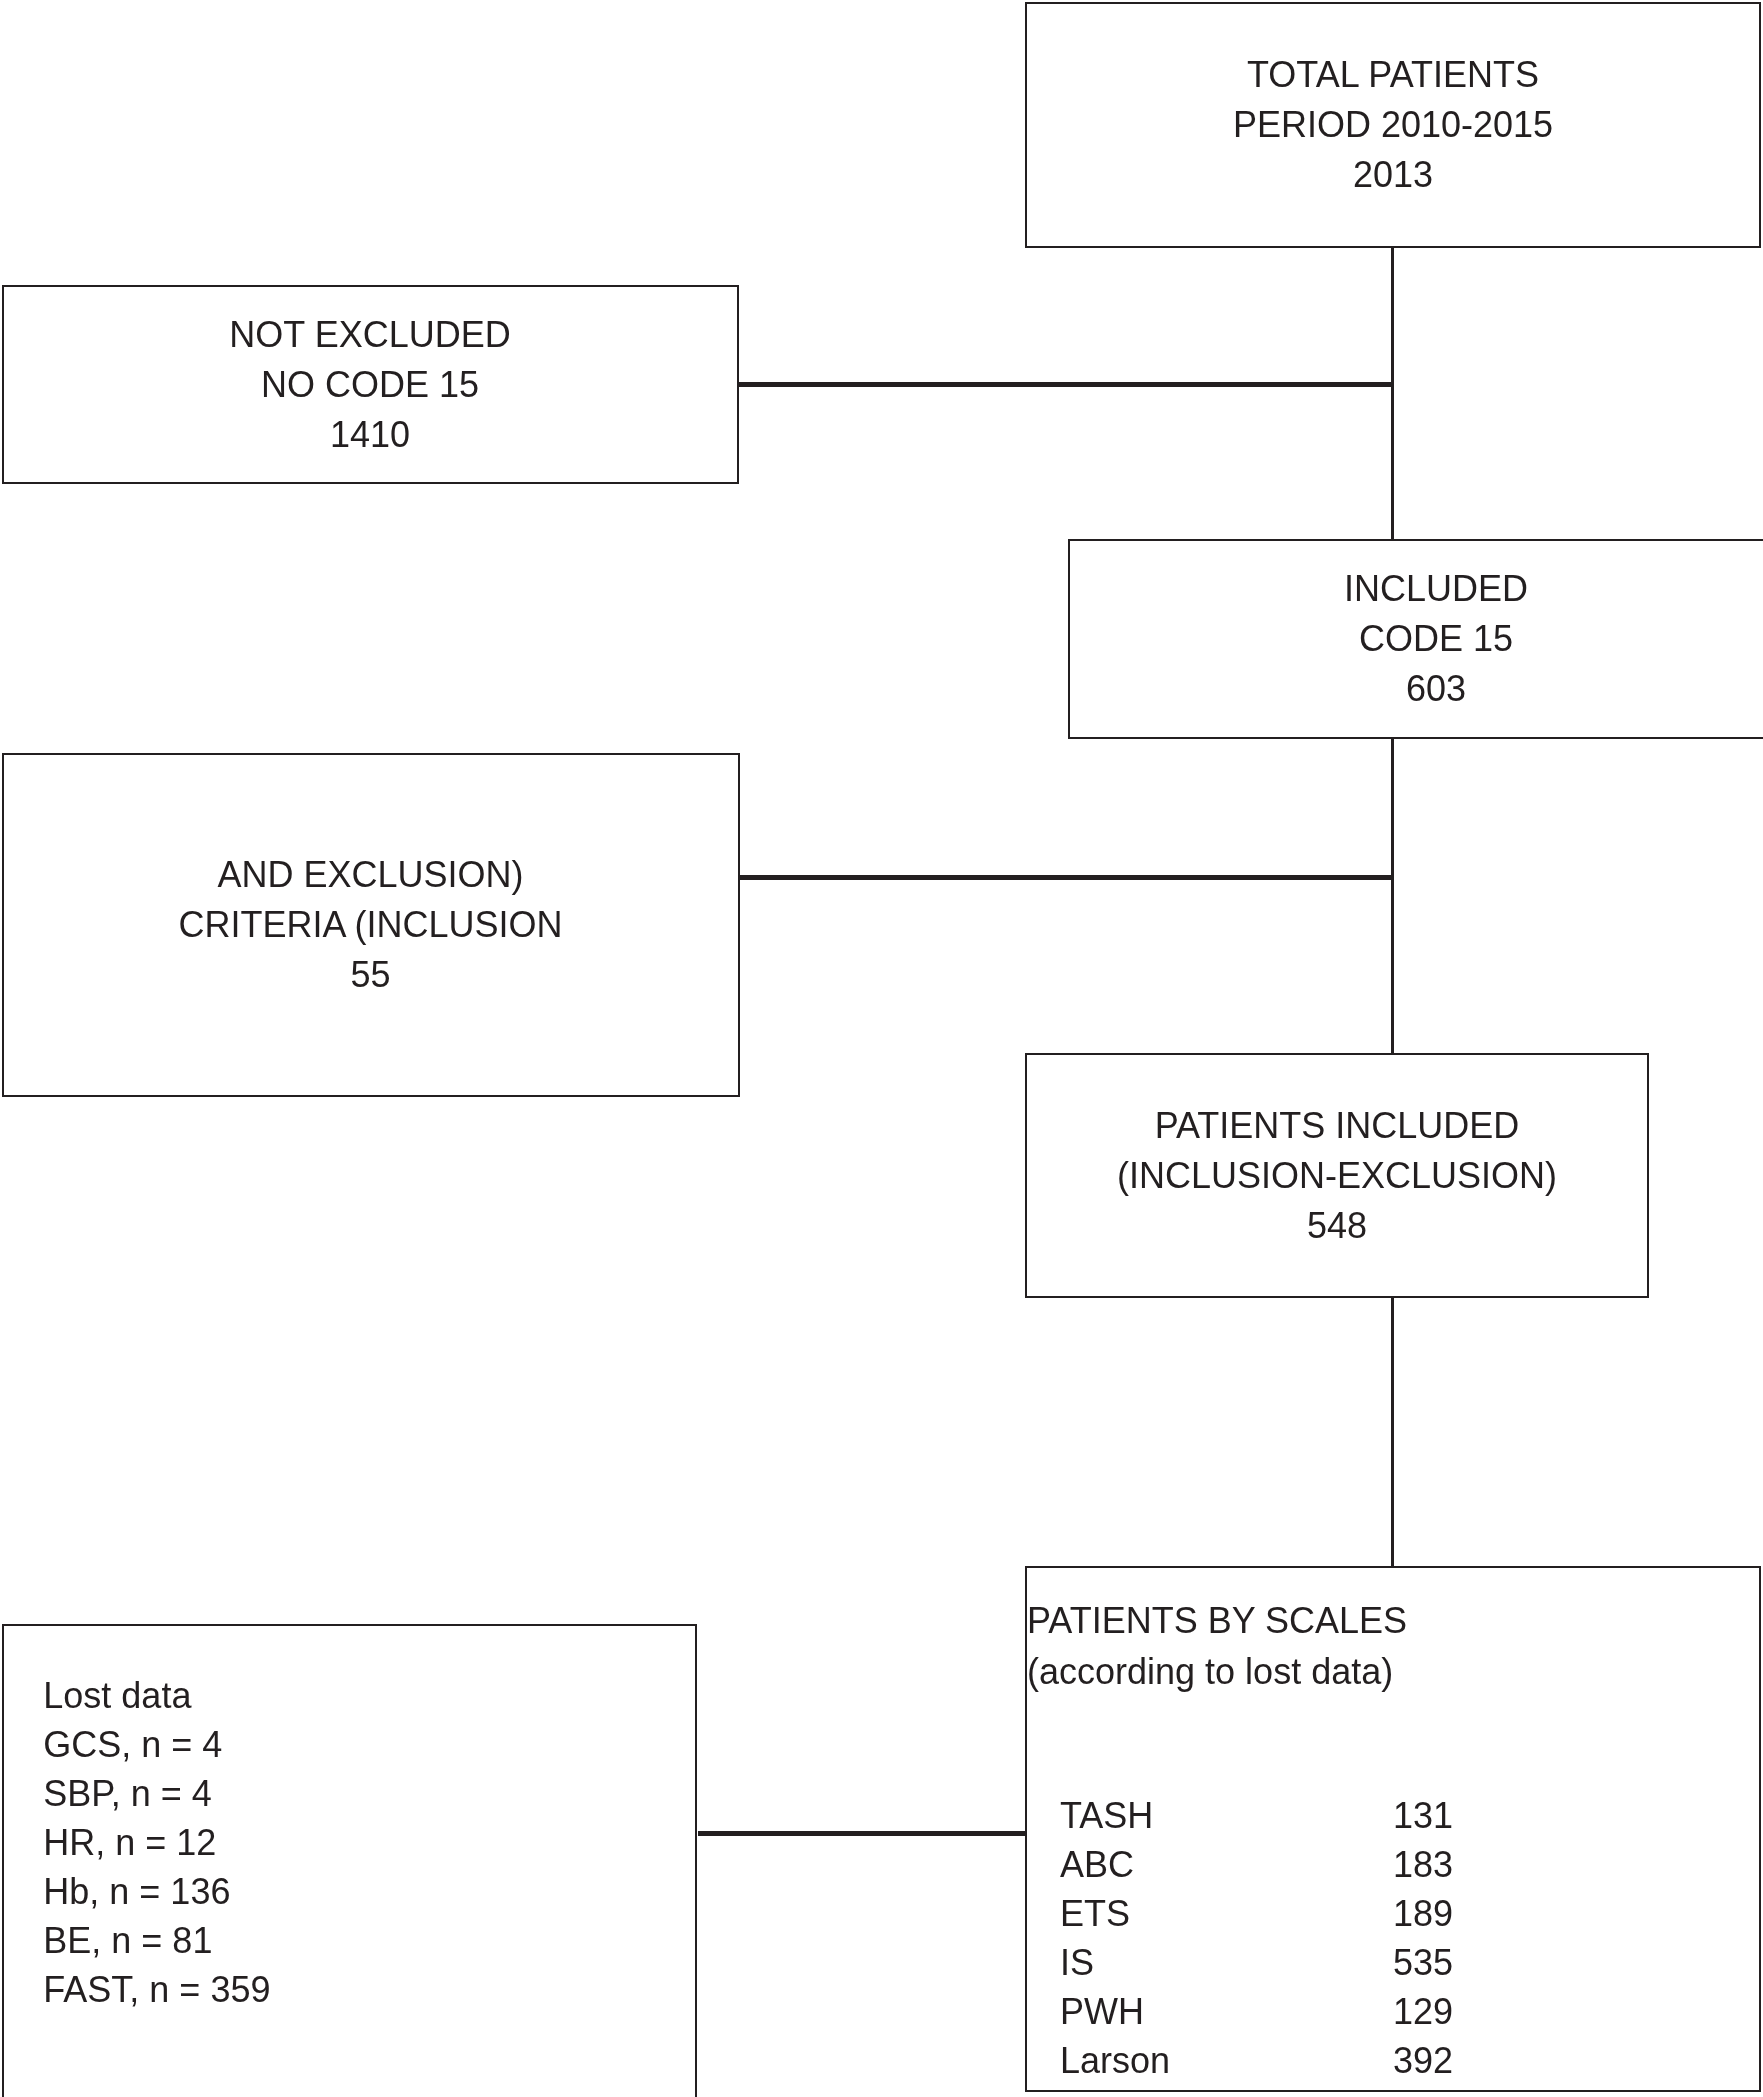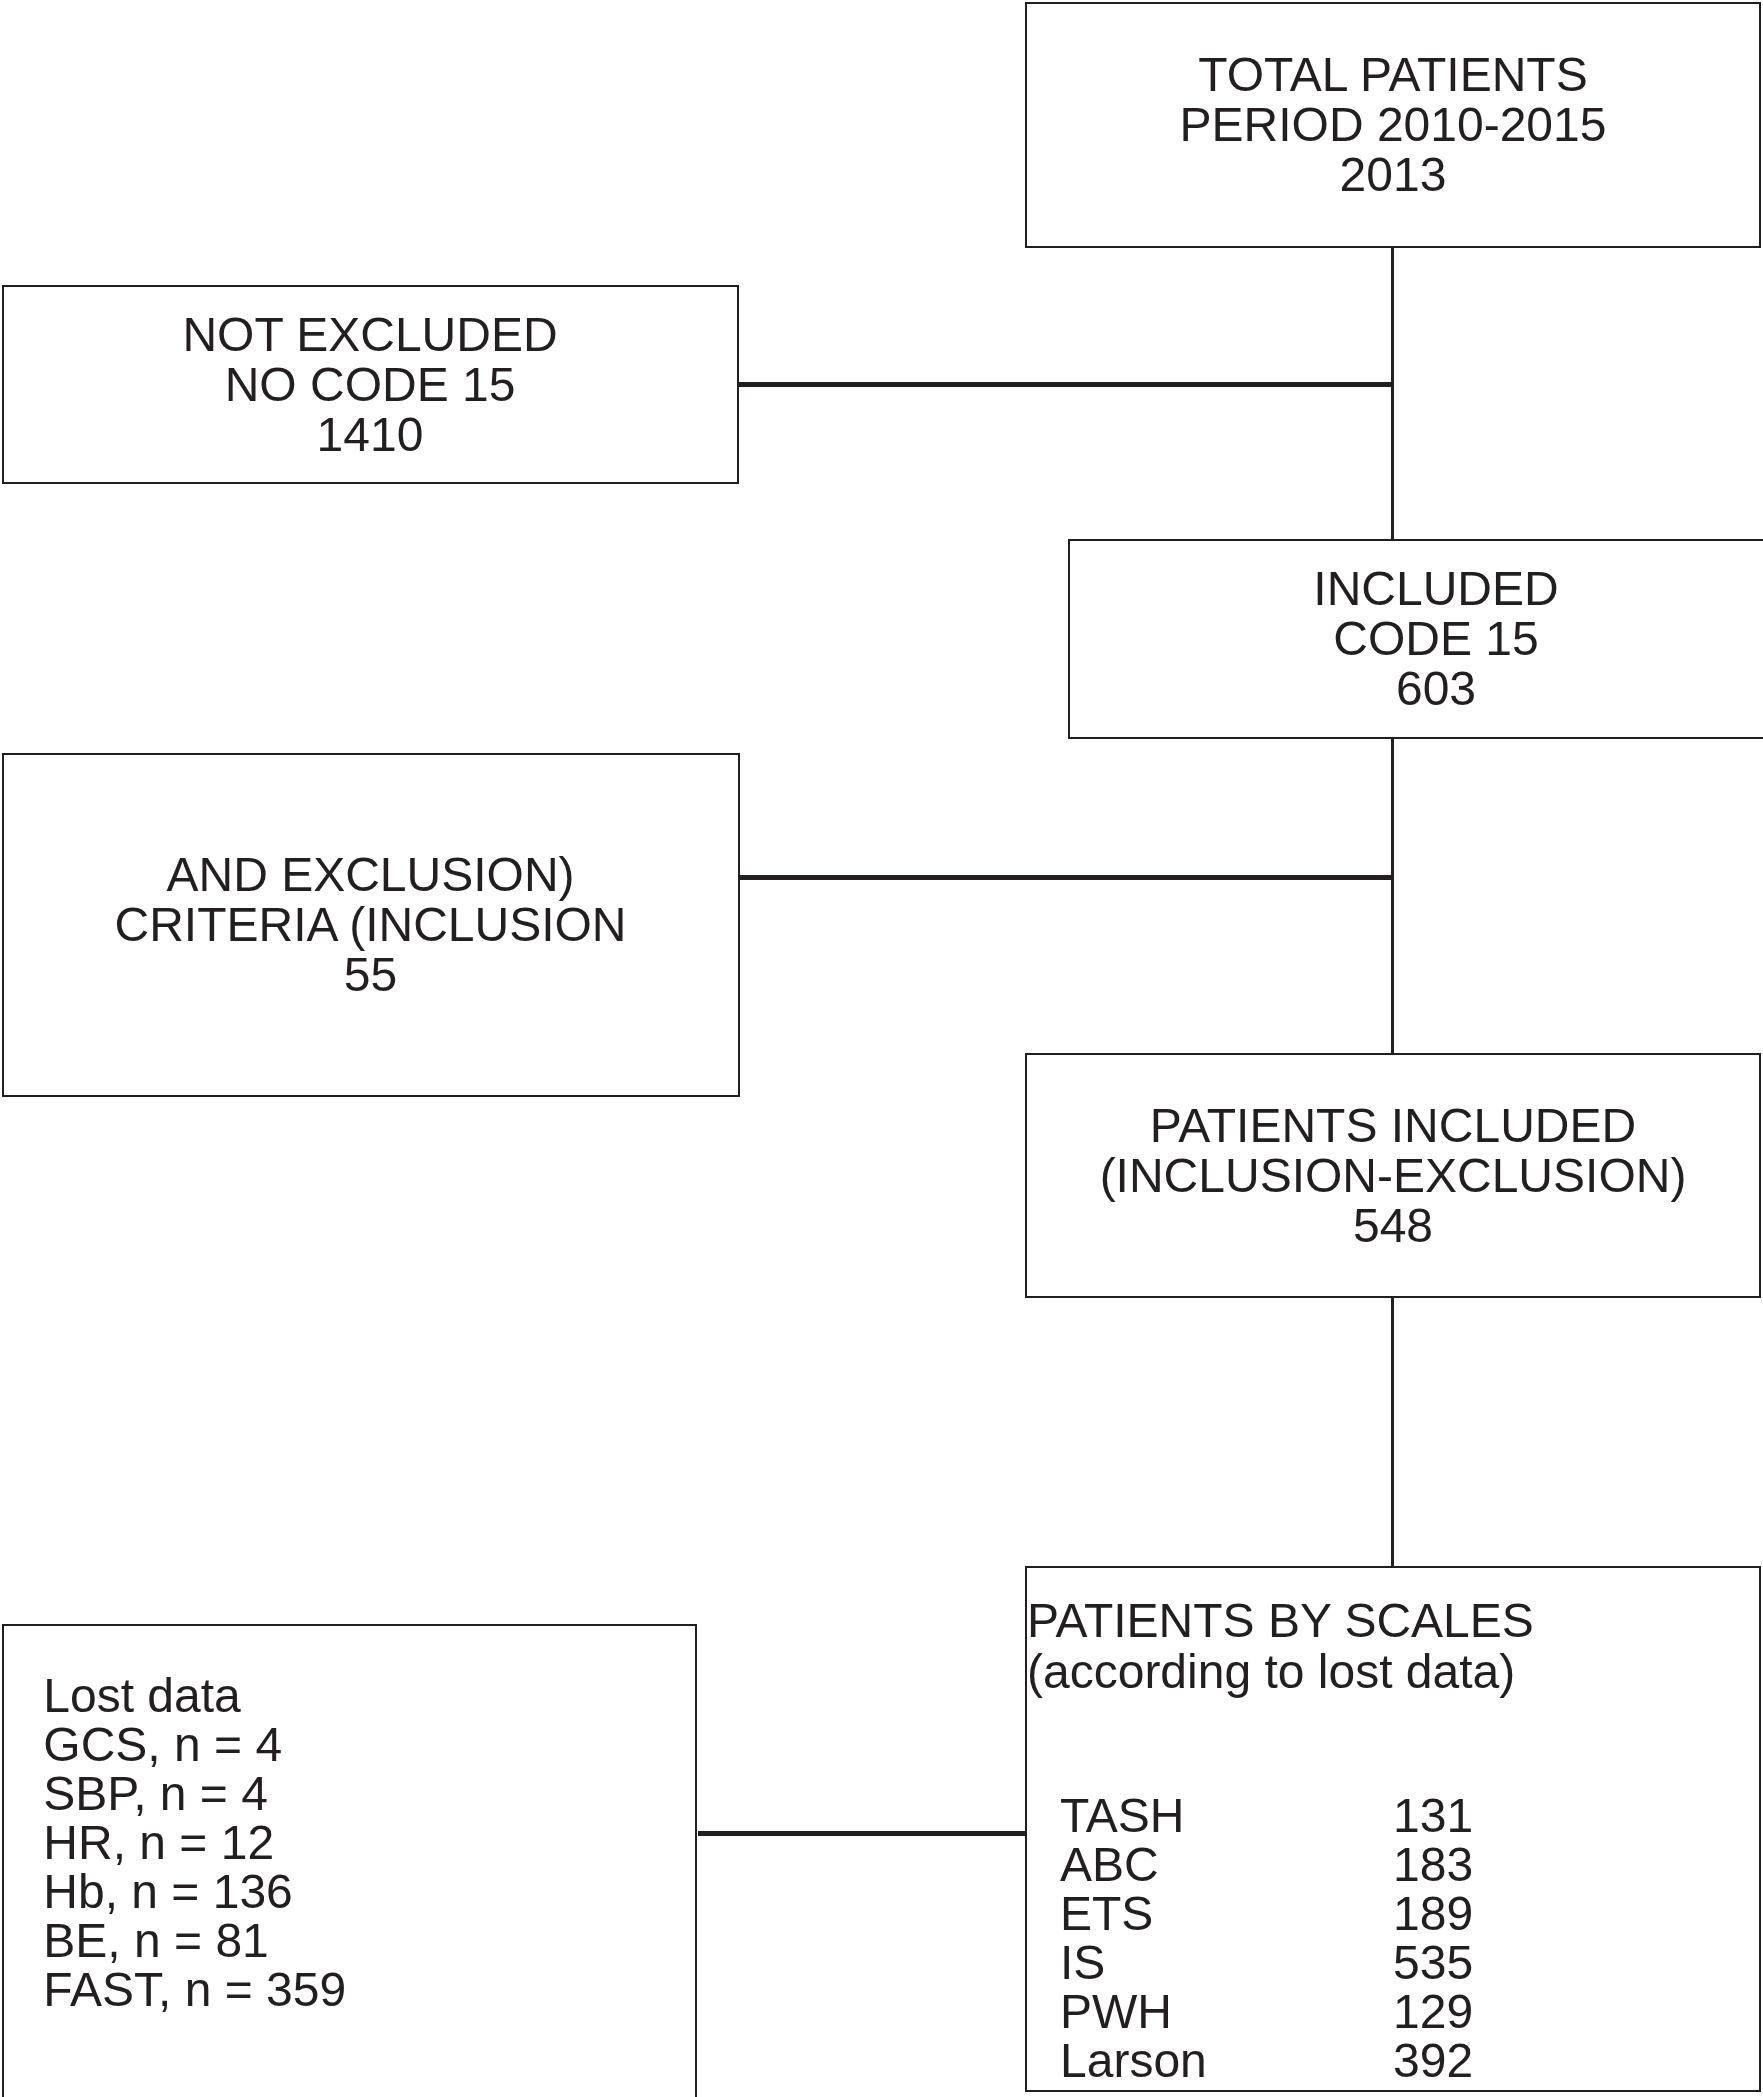--- a/index.html
+++ b/index.html
@@ -10,21 +10,21 @@
     margin: 0;
     padding: 0;
     background: var(--bg);
   }
   .canvas {
     position: relative;
     width: 1763px;
     height: 2097px;
     background: var(--bg);
     font-family: "Liberation Sans", "DejaVu Sans", sans-serif;
-    font-size: 48px;
+    font-size: 36px;
     color: var(--ink);
     overflow: hidden;
   }
   .box {
     position: absolute;
     border: 2.3px solid var(--ink);
     background: var(--bg);
     box-sizing: border-box;
   }
   .box-center {
@@ -47,21 +47,21 @@
   #trunk-bottom { top: 1298px; height: 270px; }
   #conn-not-excluded { left: 738px; top: 382px;  width: 655px; }
   #conn-criteria     { left: 740px; top: 875px; width: 653px; }
   #conn-lost-data    { left: 698px; top: 1831px; width: 330px; }
 
   
   #box-total-patients    { left: 1025px; top: 1.5px;    width: 736px; height: 246px; }
   #box-not-excluded      { left: 1.5px;    top: 285px;  width: 737px; height: 199px; }
   #box-included          { left: 1068px; top: 539px;  width: 736px; height: 200px; }
   #box-criteria          { left: 1.5px;    top: 753px;  width: 738px; height: 344px; }
-  #box-patients-included { left: 1025px; top: 1053px; width: 736px; height: 245px; }
+  #box-patients-included { left: 1025px; top: 1053px; width: 624px; height: 245px; }
   #box-lost-data {
     left: 2.3px; top: 1624px; width: 695px; height: 562px;
     padding: 45px 0 0 39px;
     line-height: 49px;
     text-align: left;
   }
   #box-patients-by-scales { left: 1025px; top: 1566px; width: 736px; height: 526px; }
 
   .scales-title {
     padding-top: 27px;

